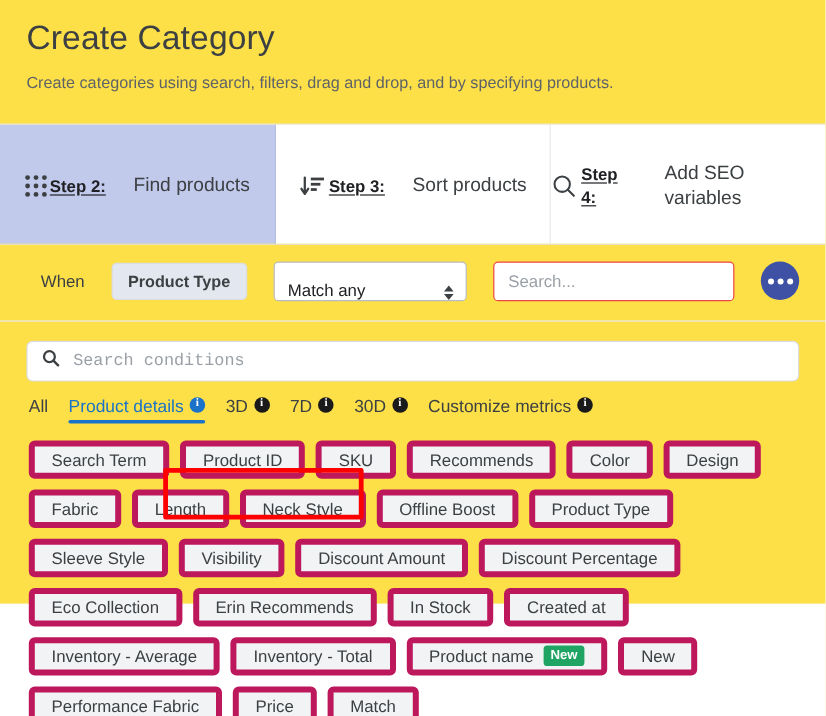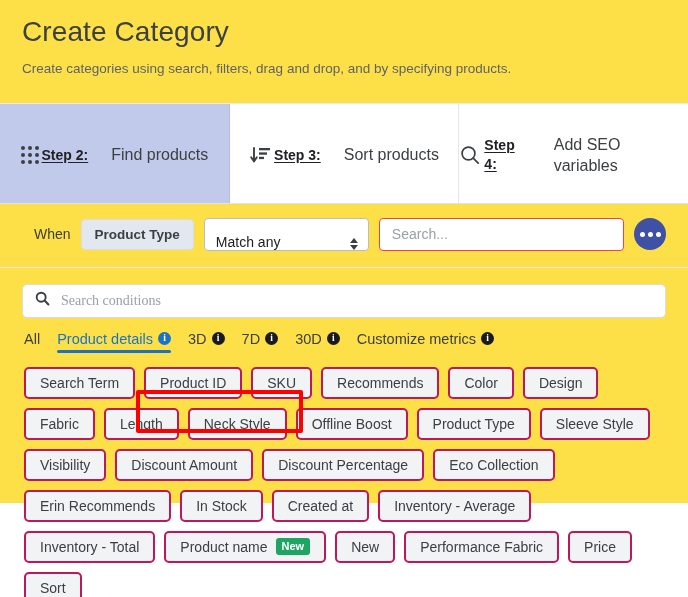--- a/index.html
+++ b/index.html
@@ -93,21 +93,21 @@
     display: block;
     width: 4px; height: 4px;
     background: #3c4043;
     border-radius: 50%;
   }
 
   
   .filter-row {
     display: flex;
     align-items: center;
-    gap: 10px;
+    gap: 22px;
     padding: 14px 22px 16px 34px;
   }
   .when-label {
     font-size: 14px;
     color: #3c4043;
   }
   .chip-static {
     background: #e3e8f0;
     border: 1px solid #dadce0;
     border-radius: 4px;
@@ -194,38 +194,38 @@
     display: flex;
     align-items: center;
     padding: 0 12px;
     margin-bottom: 13px;
   }
   .cond-search svg { flex: 0 0 auto; margin-right: 9px; }
   .cond-search input {
     border: none; outline: none;
     font-size: 14px;
     color: #202124;
-    font-family: Liberation Serif, serif;
+    font-family: Liberation Mono, monospace;
     flex: 1 1 auto;
     background: transparent;
     min-width: 0;
   }
   .cond-search input::placeholder { color: #9aa0a6; }
 
   
   .mtabs {
     display: flex;
     align-items: flex-end;
     gap: 17px;
     padding: 0 2px;
     margin-bottom: 14px;
   }
   .mtab {
     display: flex;
-    align-items: center;
+    align-items: flex-start;
     gap: 5px;
     font-size: 14.5px;
     color: #3c4043;
     padding-bottom: 6px;
     cursor: pointer;
     position: relative;
     white-space: nowrap;
   }
   .mtab.active {
     color: #1a73c8;
@@ -258,21 +258,21 @@
   
   .chips {
     display: flex;
     flex-wrap: wrap;
     gap: 9px 9px;
     padding: 0 2px;
     align-content: flex-start;
   }
   .chip {
     background: #f1f3f4;
-    border: 2px solid #be185d;
+    border: 5px solid #be185d;
     border-radius: 5px;
     height: 32px;
     padding: 0 14px;
     display: inline-flex;
     align-items: center;
     gap: 8px;
     font-size: 14px;
     color: #3c4043;
     cursor: pointer;
     white-space: nowrap;
@@ -483,21 +483,21 @@
         <div class="chip">
           <span>New</span>
         </div>
         <div class="chip">
           <span>Performance Fabric</span>
         </div>
         <div class="chip">
           <span>Price</span>
         </div>
         <div class="chip">
-          <span>Sort</span>
+          <span>Match</span>
         </div>
       </div>
 
   </div>
 
   <div class="annot" id="annot" style="left: 136px; top: 390px; width: 167px; height: 43px; border-color: rgb(254, 0, 0);"></div>
 
 </div>
 
 </body></html>

